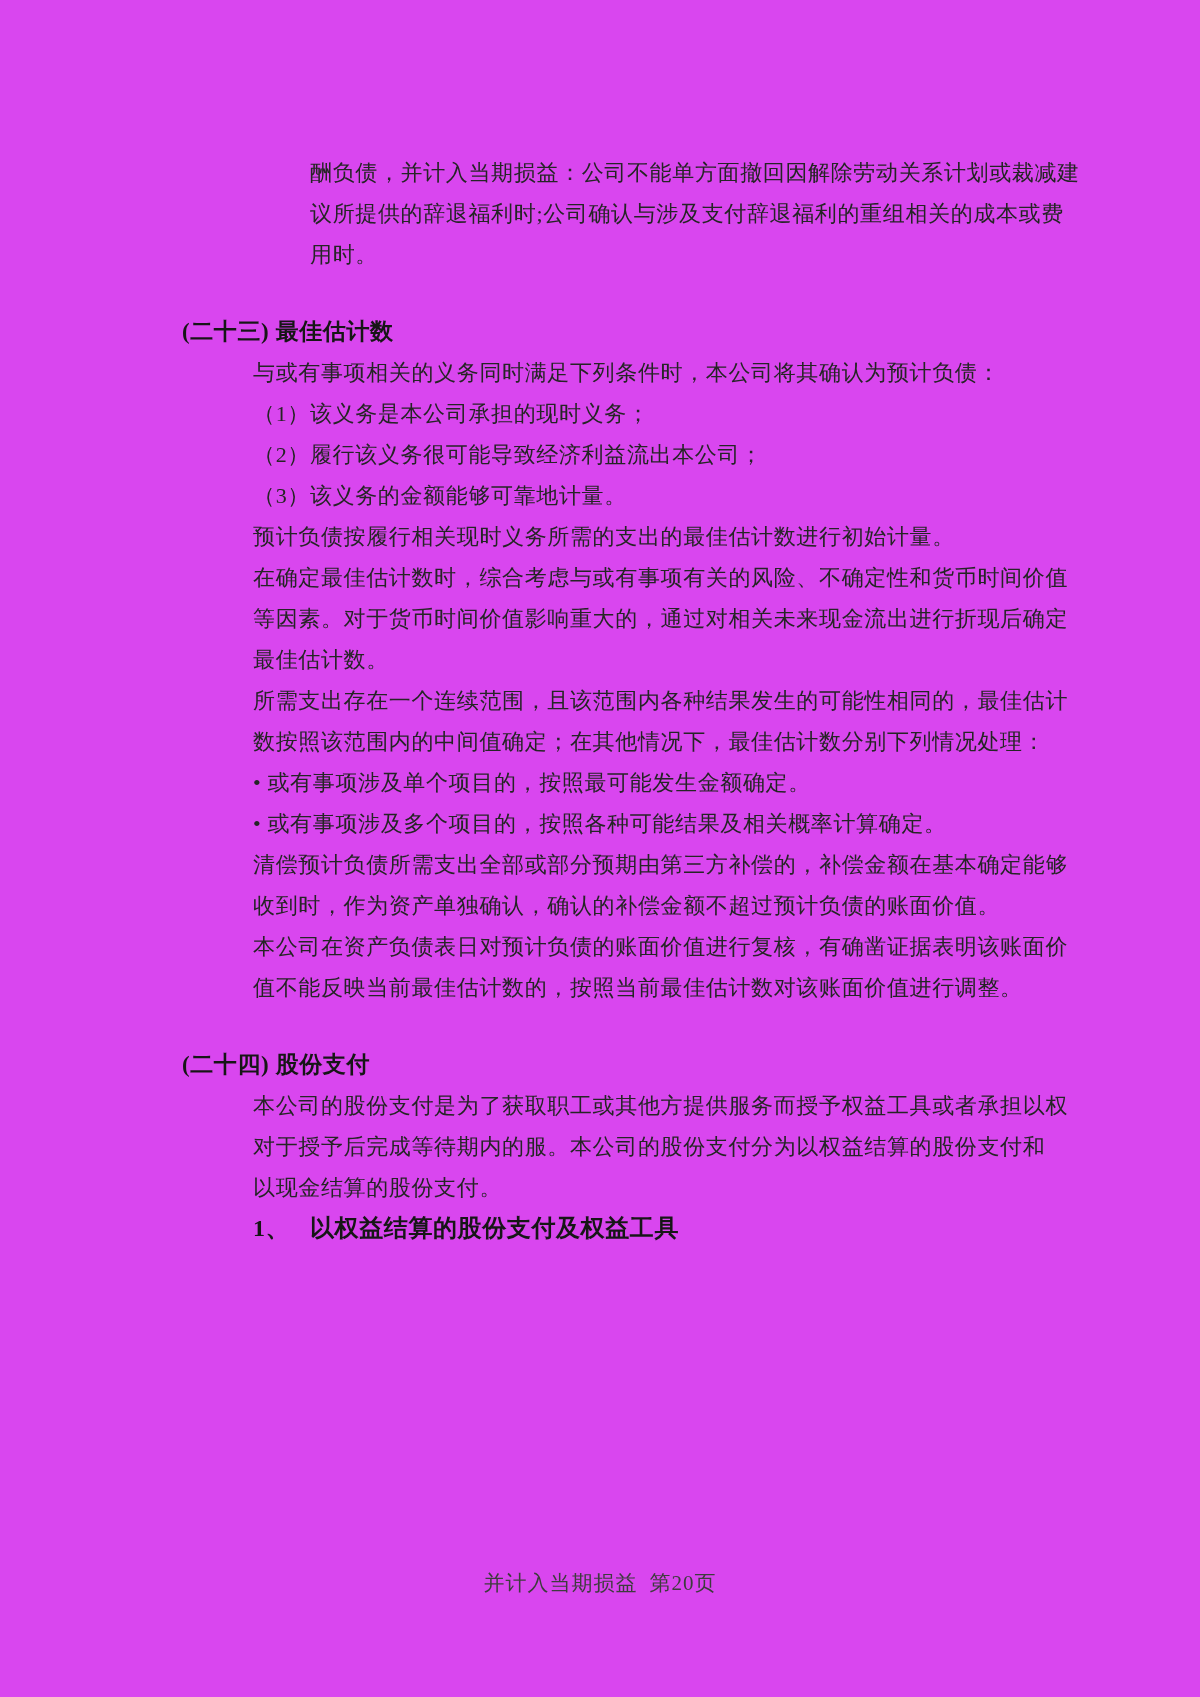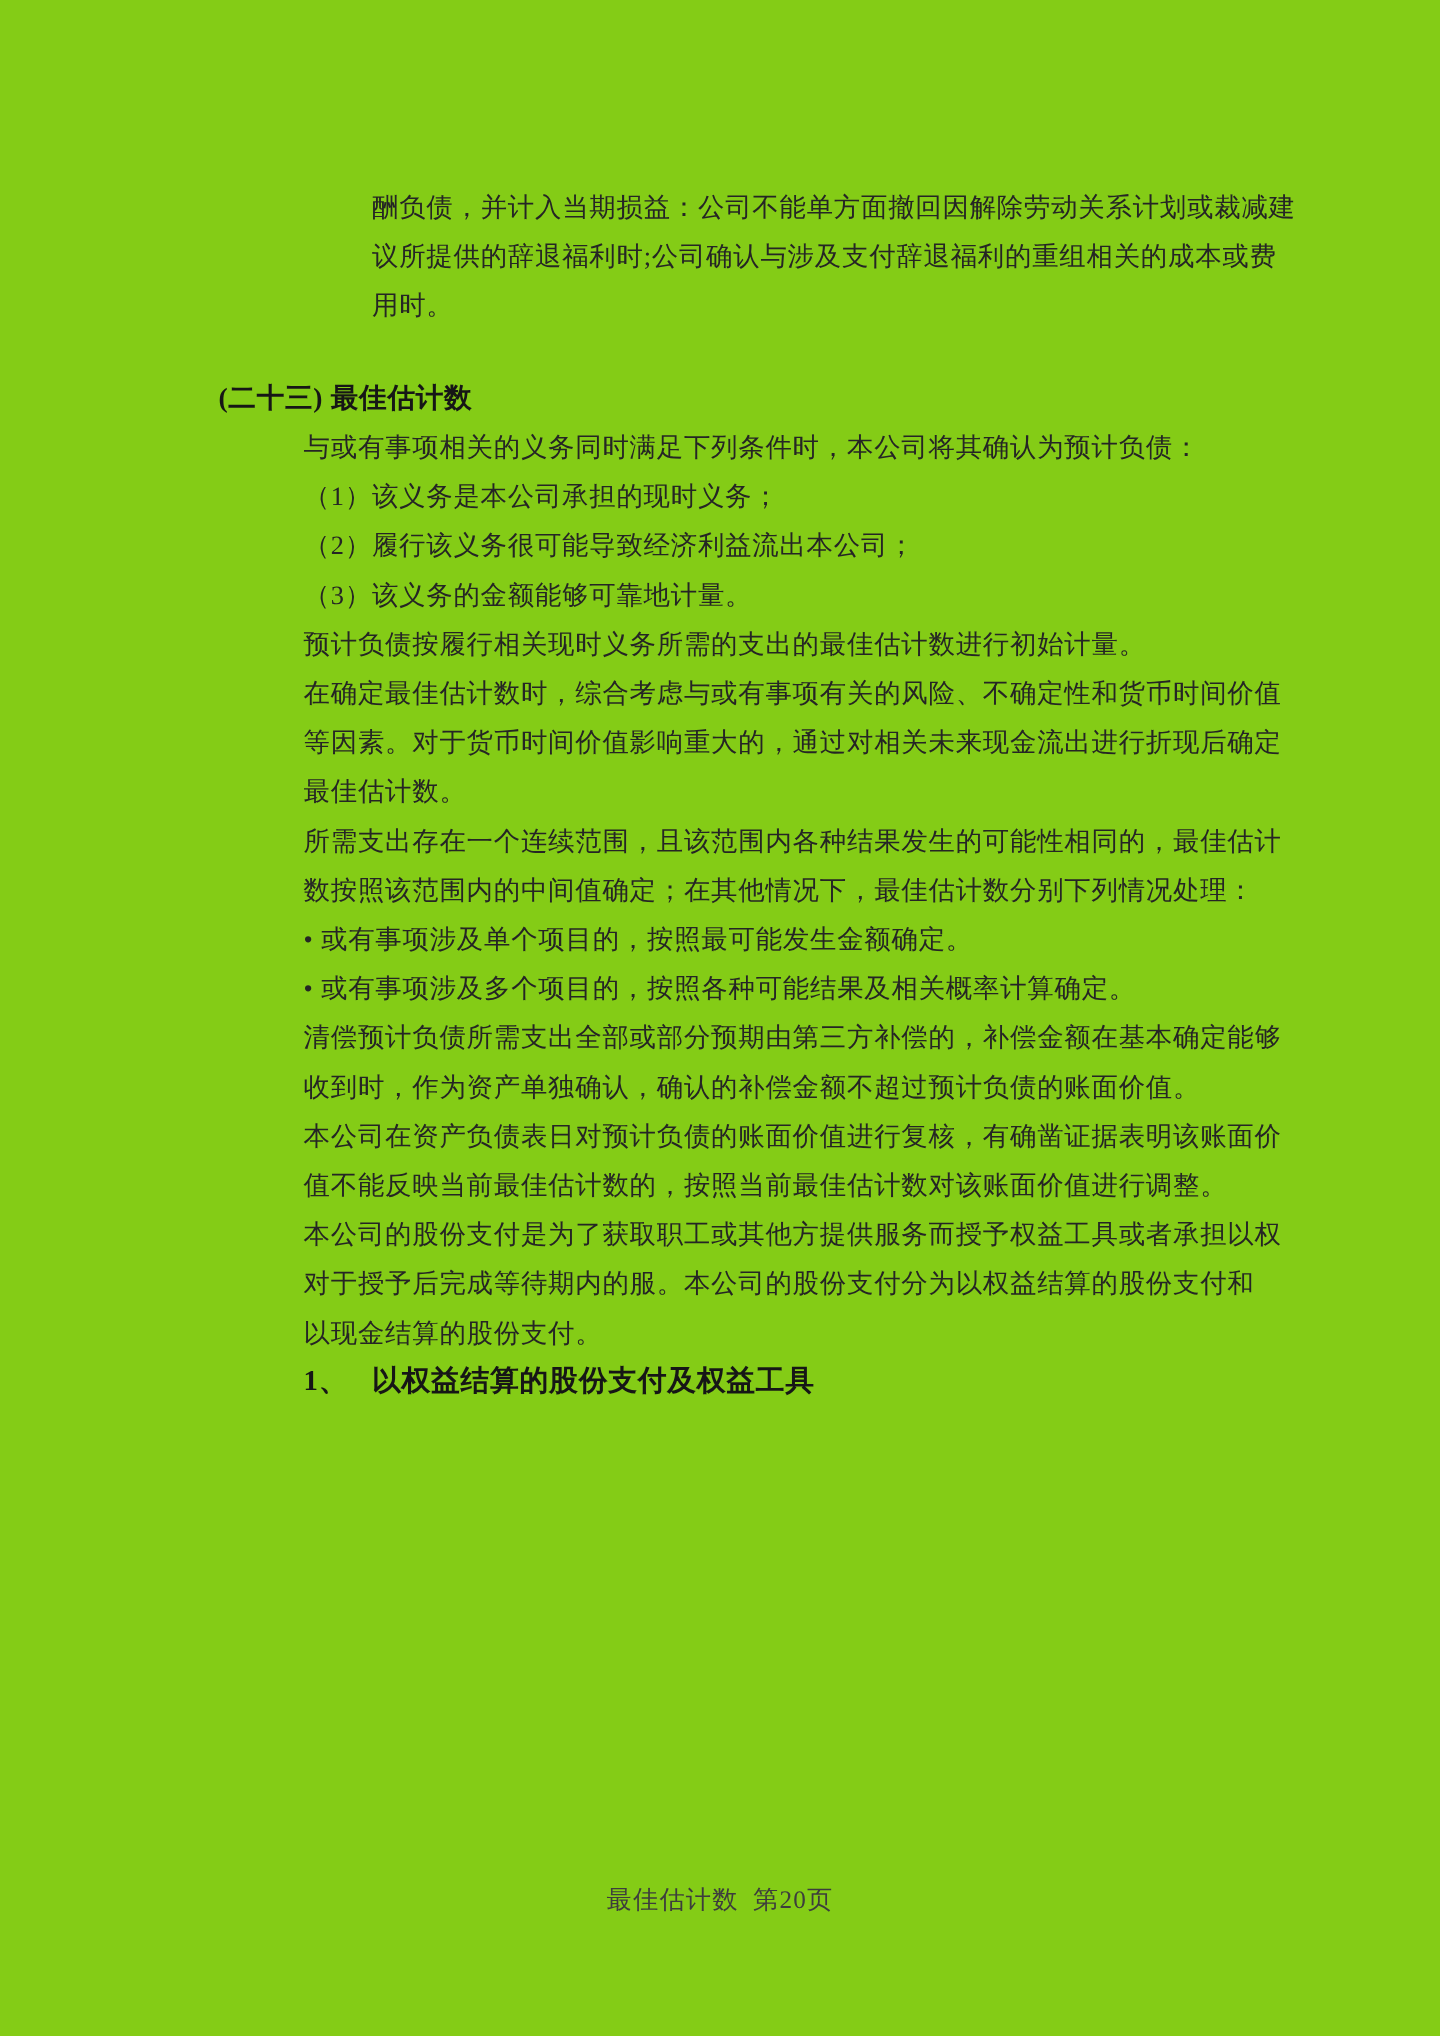--- a/index.html
+++ b/index.html
@@ -5,21 +5,21 @@
   html, body {
     margin: 0;
     padding: 0;
     background: #e8e8e8;
   }
   .page {
     position: relative;
     width: 1200px;
     height: 1697px;
     margin: 0 auto;
-    background: #84cc16;
+    background: #d946ef;
     font-family: "Liberation Serif", "DejaVu Serif", serif;
     color: #222222;
     overflow: hidden;
   }
   .para {
     margin: 0;
     font-size: 22px;
     letter-spacing: 0.64px;
     line-height: 41px;
     white-space: pre-line;
@@ -93,29 +93,30 @@
 最佳估计数。
 所需支出存在一个连续范围，且该范围内各种结果发生的可能性相同的，最佳估计
 数按照该范围内的中间值确定；在其他情况下，最佳估计数分别下列情况处理：
 • 或有事项涉及单个项目的，按照最可能发生金额确定。
 • 或有事项涉及多个项目的，按照各种可能结果及相关概率计算确定。
 清偿预计负债所需支出全部或部分预期由第三方补偿的，补偿金额在基本确定能够
 收到时，作为资产单独确认，确认的补偿金额不超过预计负债的账面价值。
 本公司在资产负债表日对预计负债的账面价值进行复核，有确凿证据表明该账面价
 值不能反映当前最佳估计数的，按照当前最佳估计数对该账面价值进行调整。</p>
 
+    <h2 class="heading">(二十四) 股份支付</h2>
 
     <p class="para level1">本公司的股份支付是为了获取职工或其他方提供服务而授予权益工具或者承担以权
 对于授予后完成等待期内的服。本公司的股份支付分为以权益结算的股份支付和
 以现金结算的股份支付。</p>
 
     <div class="subitem">
       <span class="subnum">1、</span><span class="subtitle">以权益结算的股份支付及权益工具</span>
     </div>
 
 
   </div>
 
   <div class="page-footer">
-    <span>最佳估计数</span>
+    <span>并计入当期损益</span>
     <span>第20页</span>
   </div>
 </div>
 
 </body></html>

